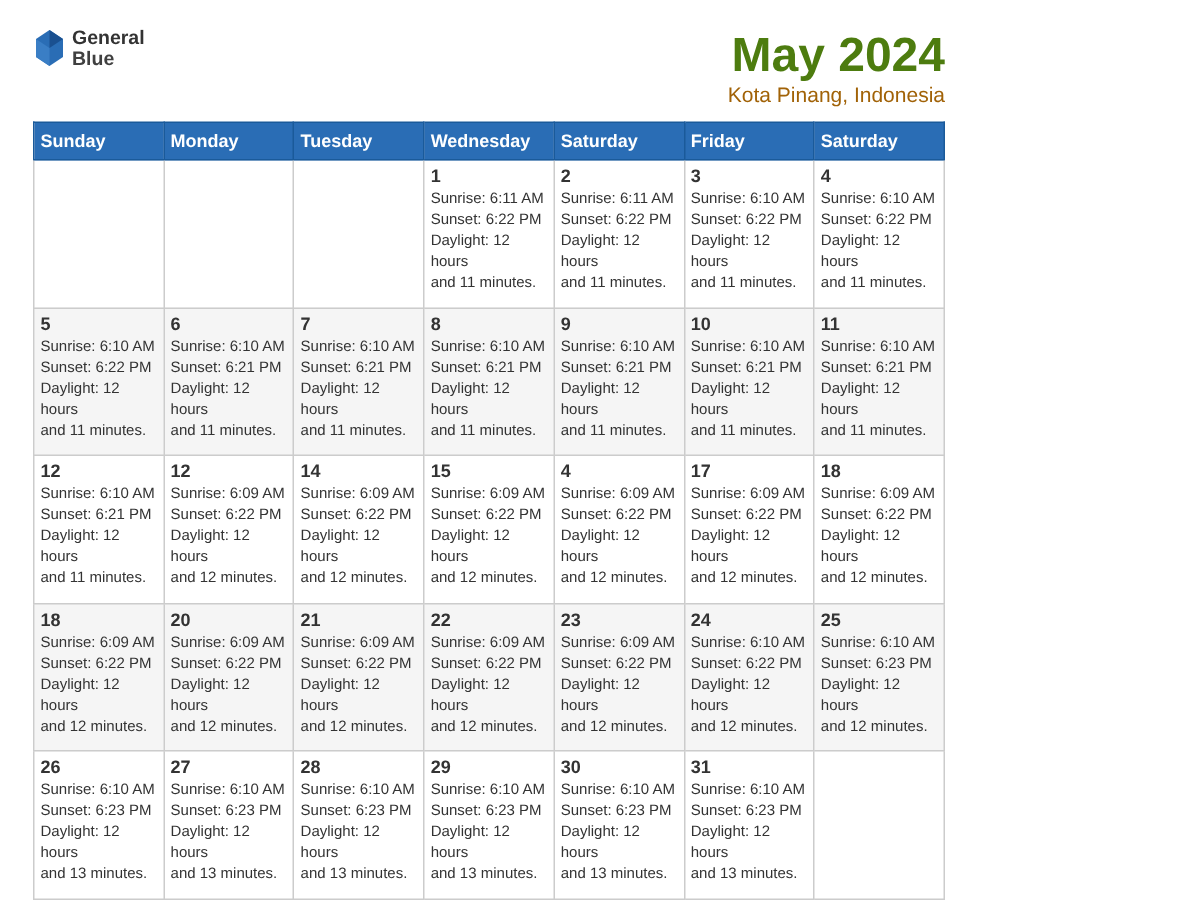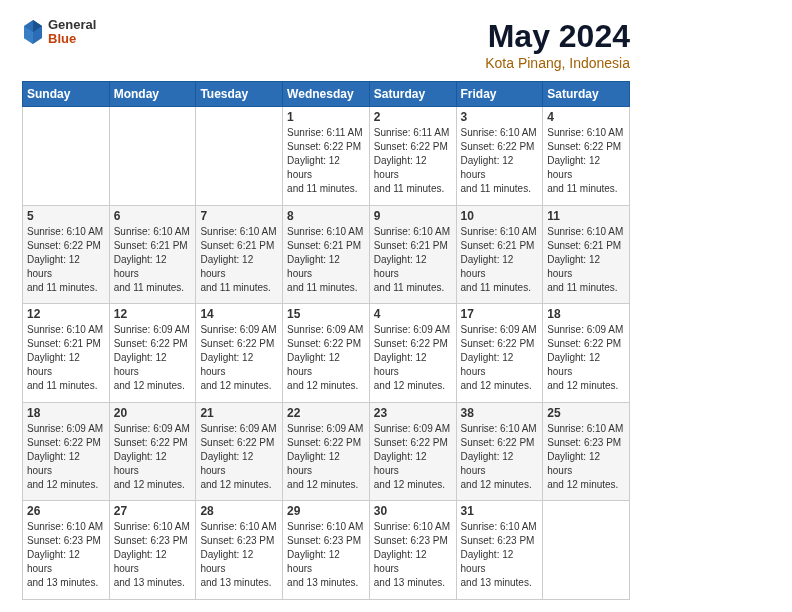--- a/index.html
+++ b/index.html
@@ -28,33 +28,33 @@
       align-items: center;
     }
     .logo-text {
       display: flex;
       flex-direction: column;
       font-size: 13px;
       font-weight: bold;
       line-height: 1.1;
     }
     .logo-general { color: #333; }
-    .logo-blue { color: #c2410c; }
+    .logo-blue { color: #404040; }
     .logo-icon {
       width: 22px;
       height: 28px;
       margin-right: 4px;
     }
     .title-block {
       text-align: right;
     }
     .main-title {
       font-size: 32px;
       font-weight: bold;
-      color: #0f172a;
+      color: #4d7c0f;
     }
     .subtitle {
       font-size: 14px;
       color: #a16207;
     }
     .calendar {
       flex: 1;
       border: 1px solid #ccc;
       border-collapse: collapse;
       width: 100%;
@@ -297,21 +297,21 @@
 and 12 minutes.</div>
           </td>
           <td>
             <span class="day-num">23</span>
             <div class="day-info" style="white-space: pre-line;">Sunrise: 6:09 AM
 Sunset: 6:22 PM
 Daylight: 12 hours
 and 12 minutes.</div>
           </td>
           <td>
-            <span class="day-num">38</span>
+            <span class="day-num">24</span>
             <div class="day-info" style="white-space: pre-line;">Sunrise: 6:10 AM
 Sunset: 6:22 PM
 Daylight: 12 hours
 and 12 minutes.</div>
           </td>
           <td>
             <span class="day-num">25</span>
             <div class="day-info" style="white-space: pre-line;">Sunrise: 6:10 AM
 Sunset: 6:23 PM
 Daylight: 12 hours

